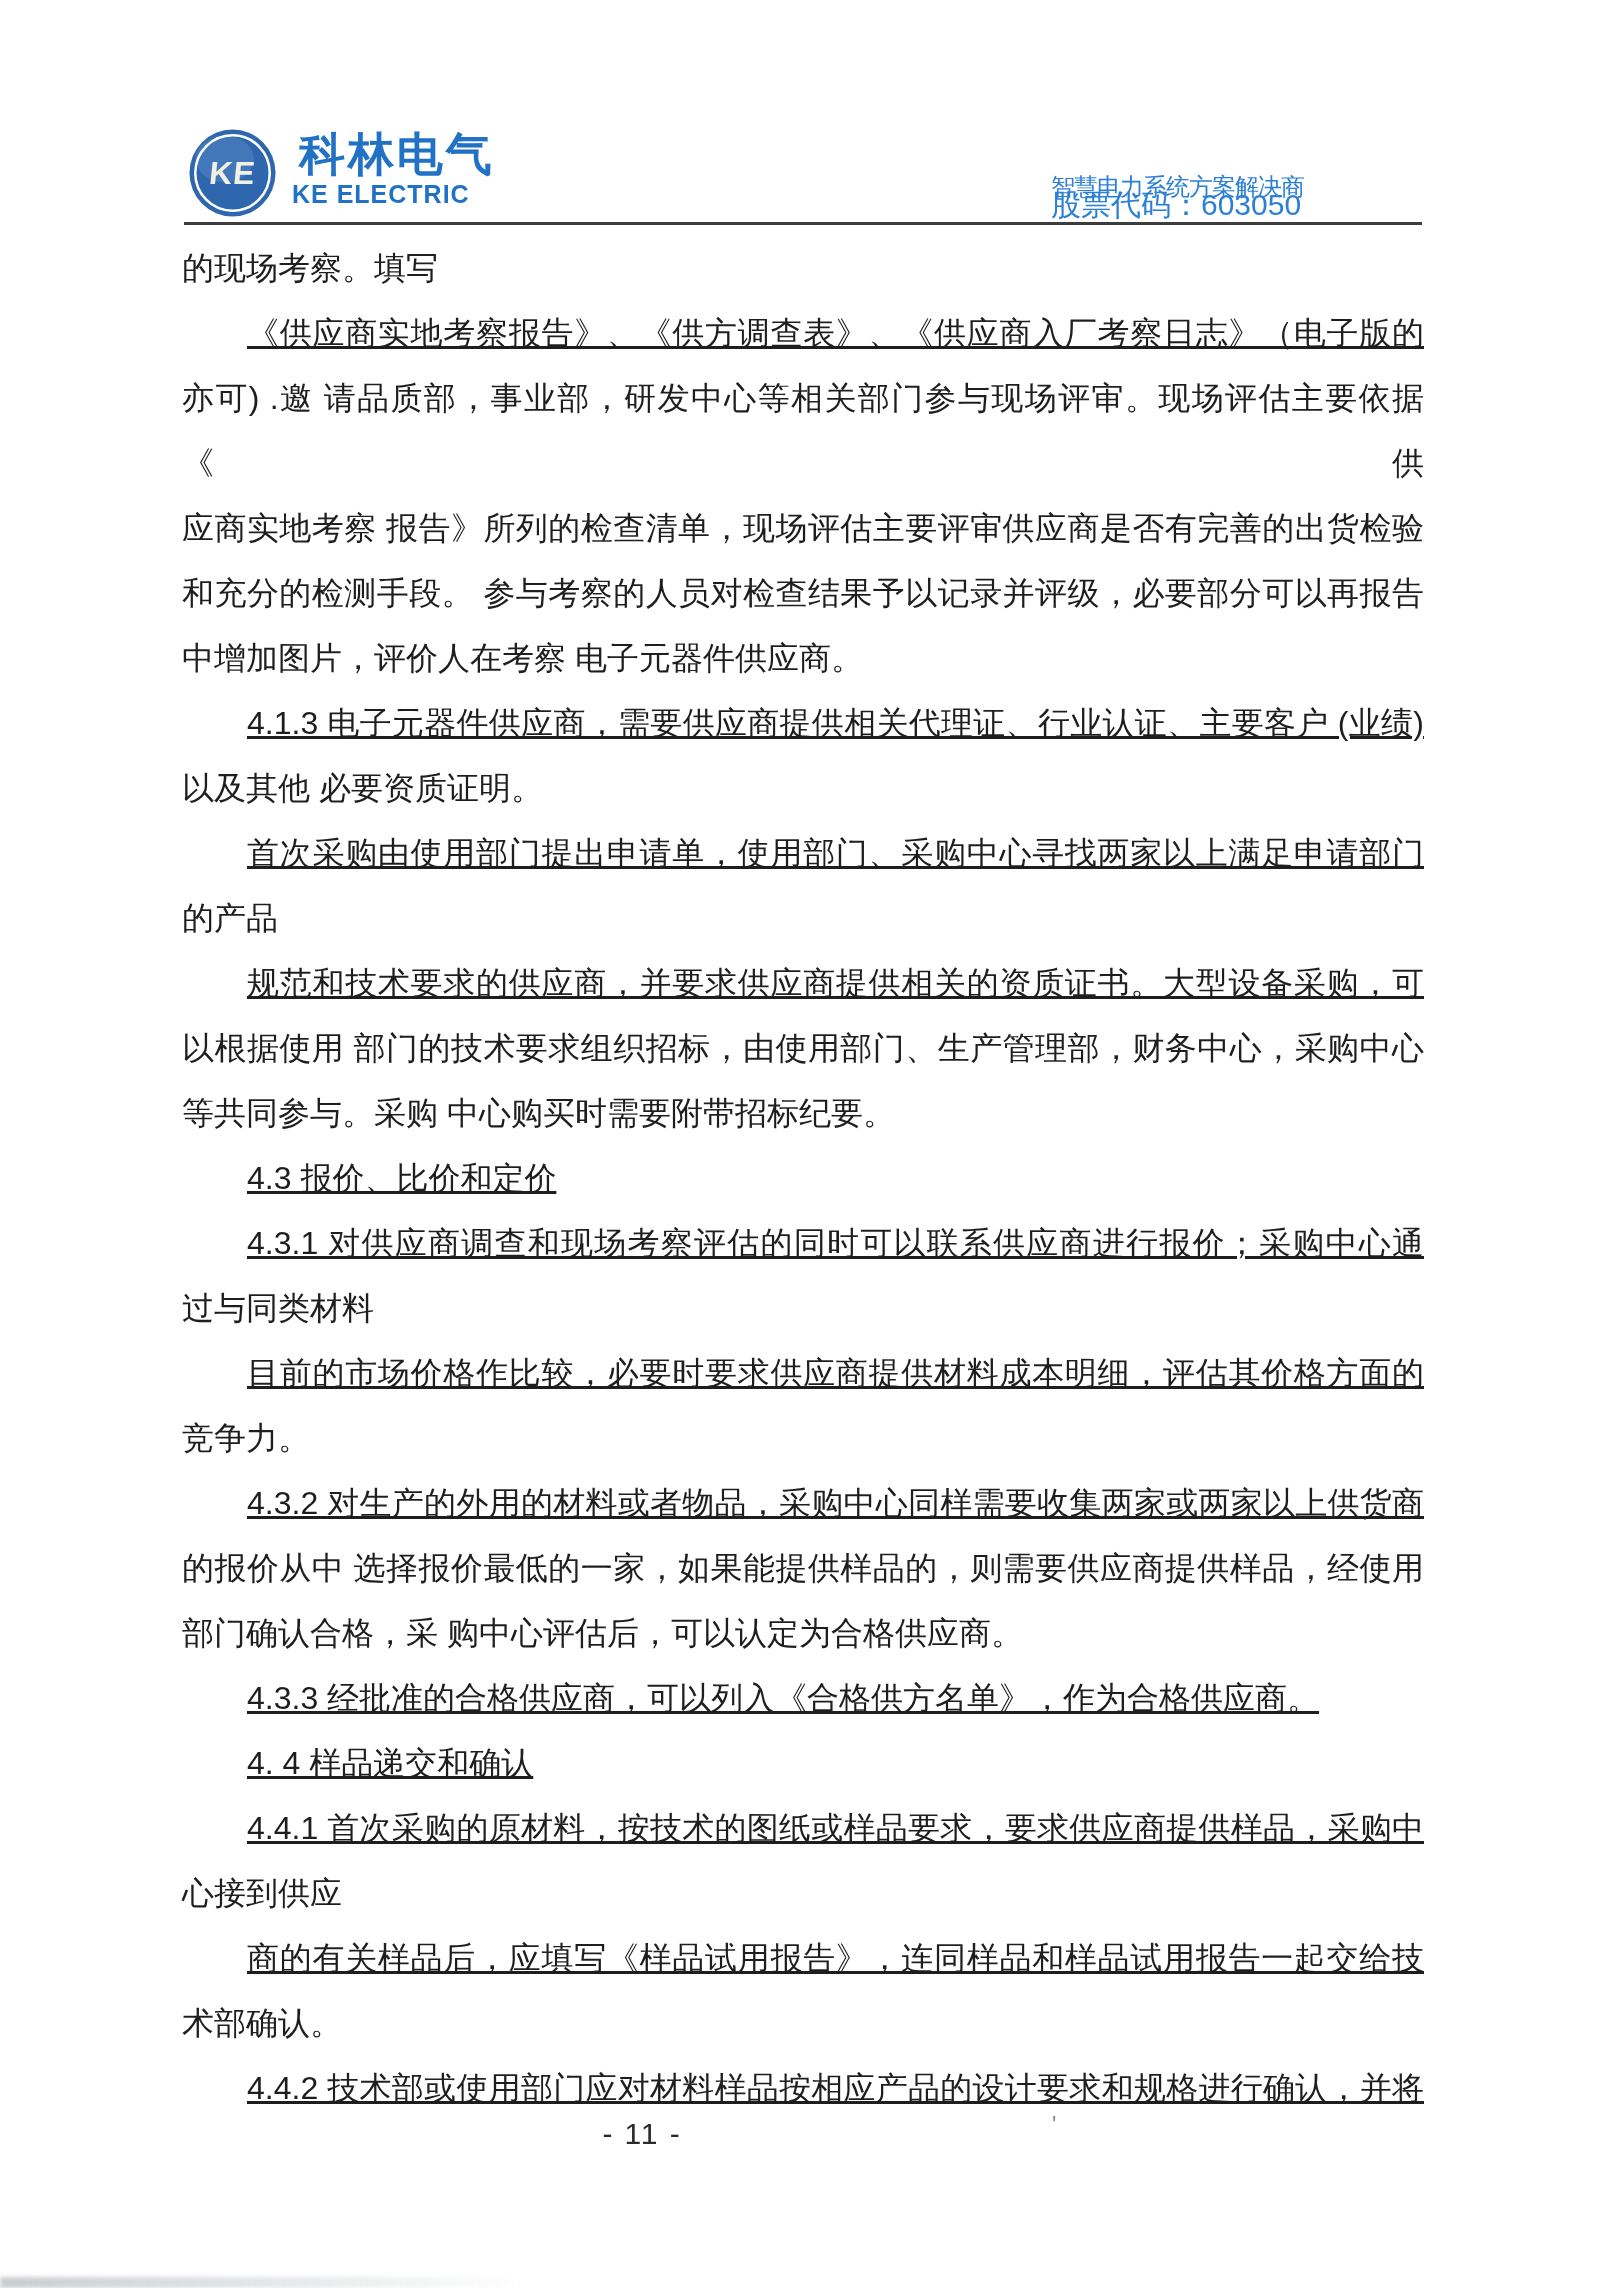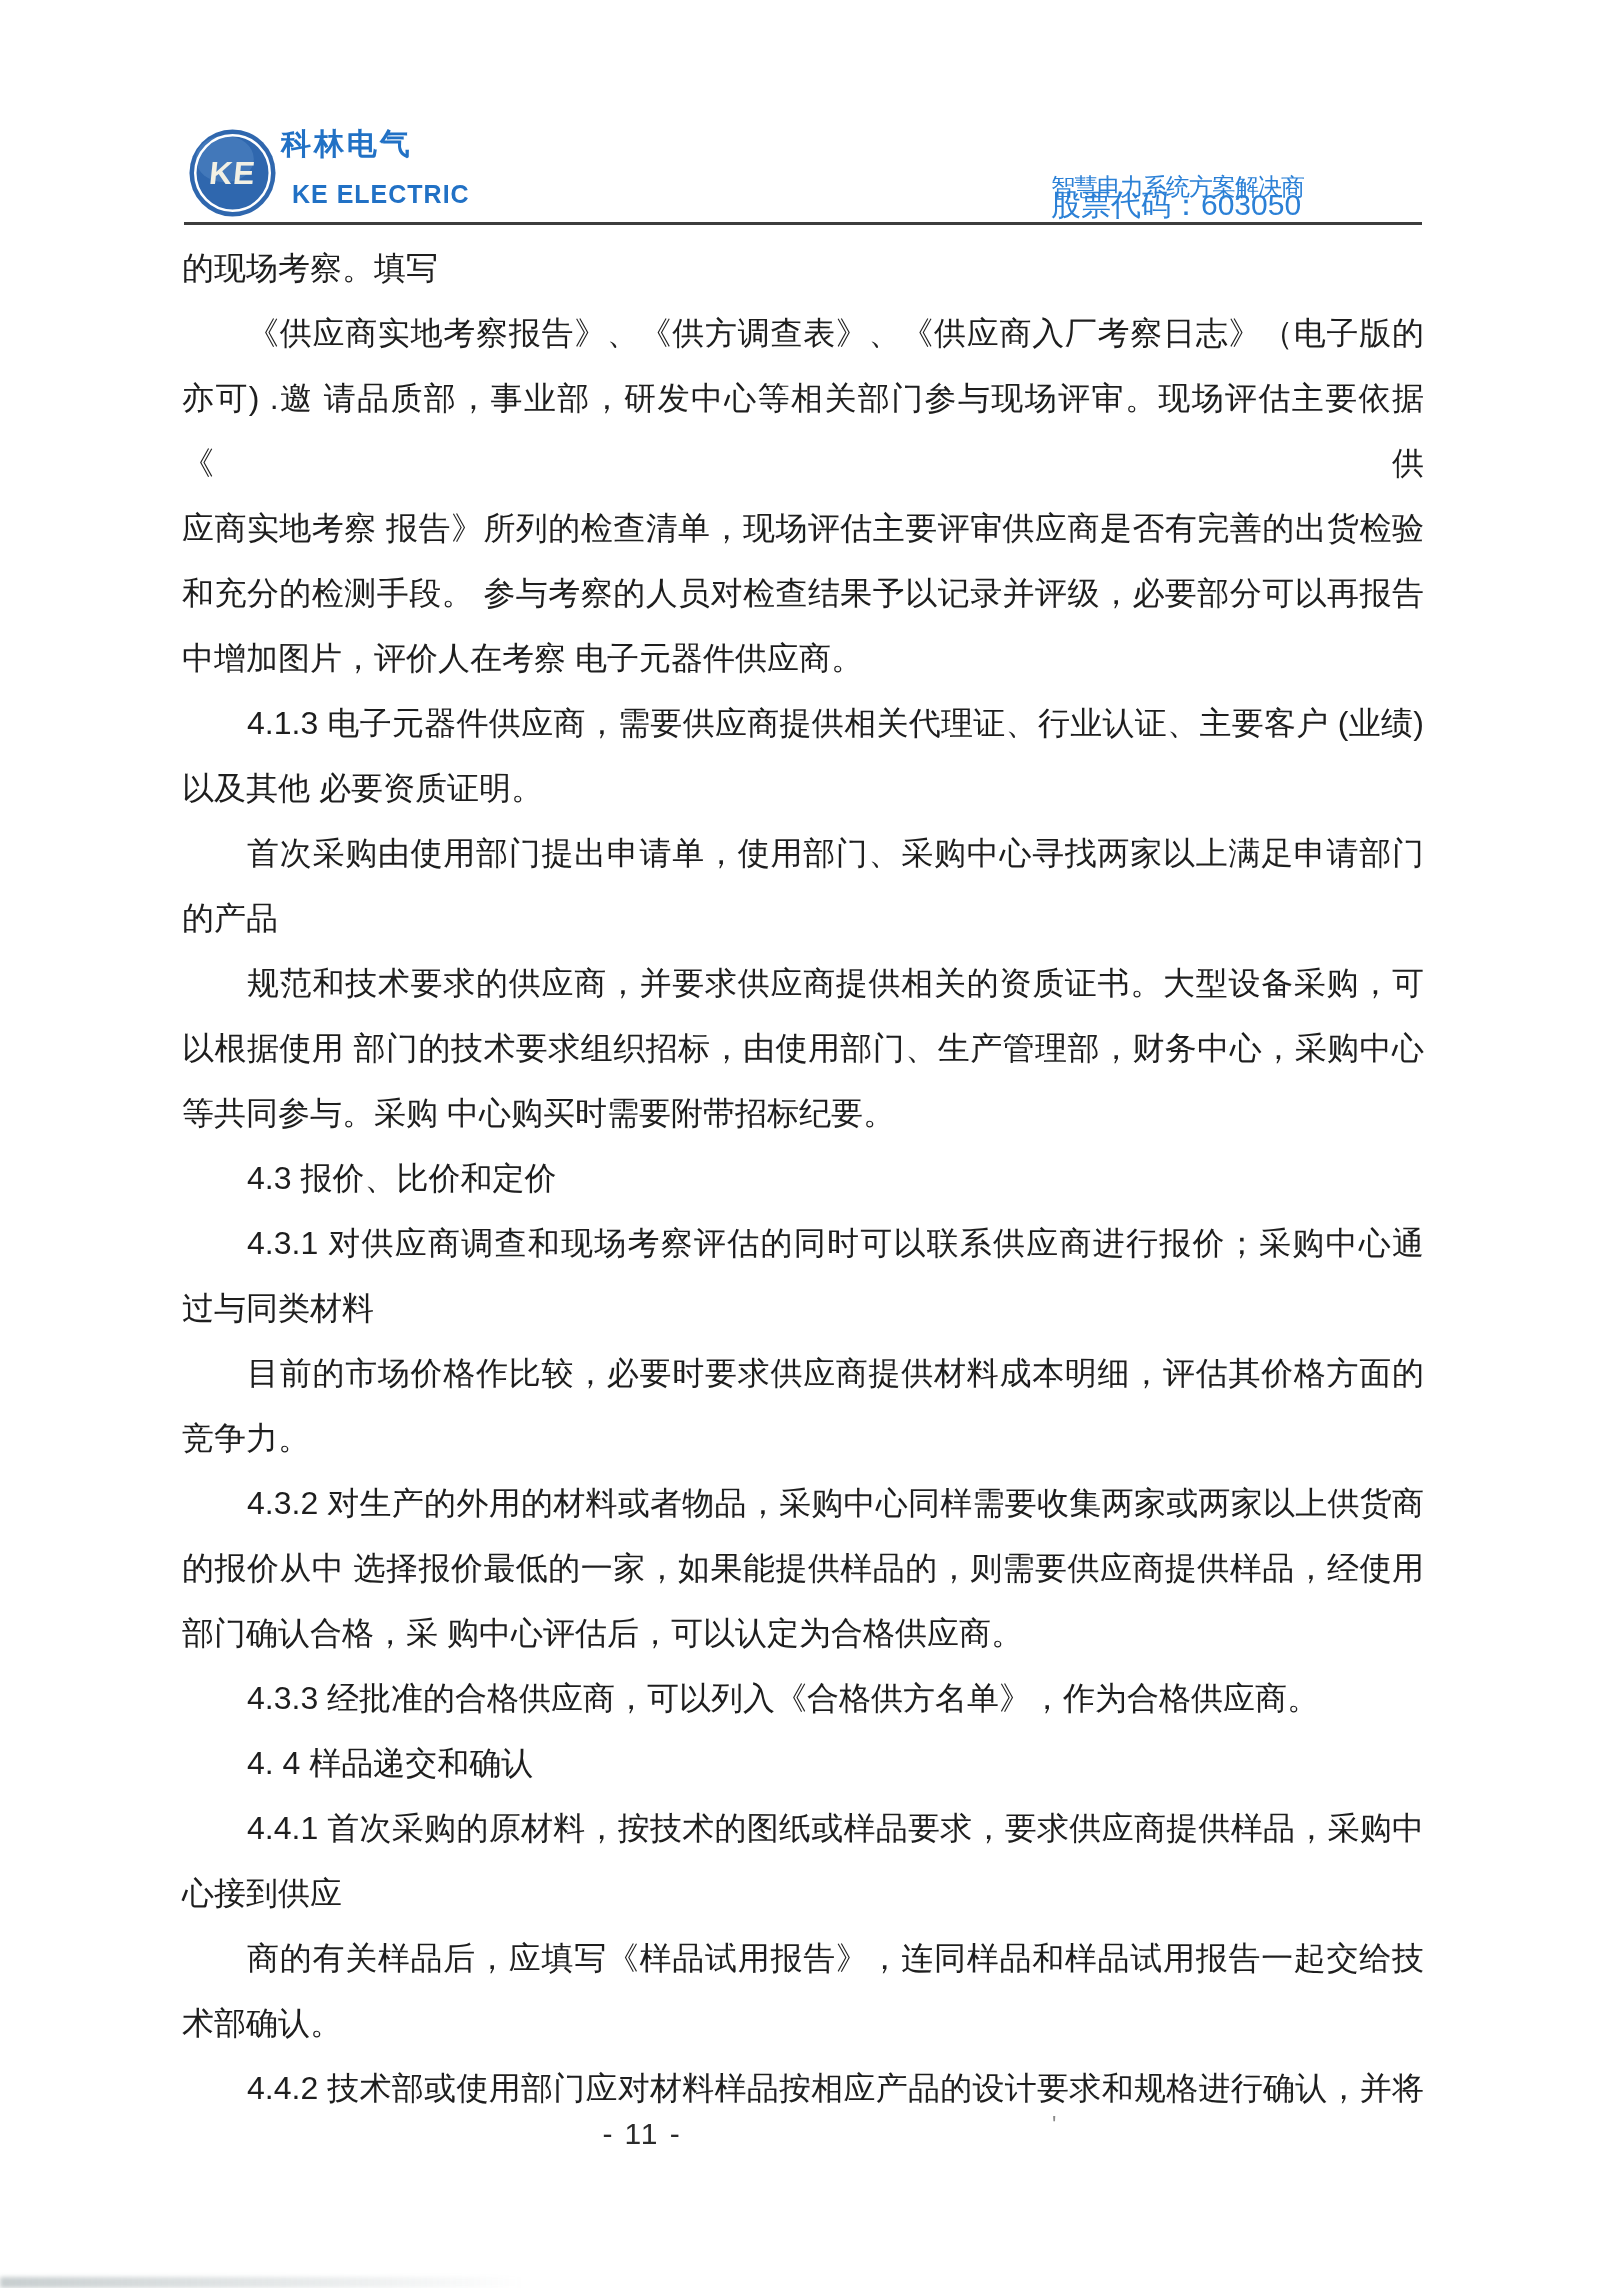--- a/index.html
+++ b/index.html
@@ -8,22 +8,22 @@
     width:1606px;height:2288px;
     background:#ffffff;
     margin:0 auto;
     overflow:hidden;
     font-family:"Liberation Sans","DejaVu Sans",sans-serif;
     color:#1f1f1f;
   }
   
   .logo-svg{position:absolute;left:188px;top:128px;width:89px;height:90px;}
   .brand-cn{
-    position:absolute;left:281px;top:124px;
-    font-size:30px;font-weight:700;letter-spacing:2.9px;
+    position:absolute;left:299px;top:124px;
+    font-size:46px;font-weight:700;letter-spacing:2.9px;
     color:var(--brand,#2171c5);
     text-align:right;
   }
   .brand-en{
     position:absolute;left:292px;top:180px;
     font-size:25px;font-weight:700;letter-spacing:1px;
     color:var(--brand,#2171c5);
   }
   .slogan{
     position:absolute;left:1051px;top:130px;
@@ -41,21 +41,21 @@
     width:1238px;height:2.9px;
     background:#3d3d3d;
   }
   
   .doc-body{
     position:absolute;left:182px;top:236px;width:1242px;
     font-size:32px;line-height:65px;
     color:#1e1e1e;
   }
   .line{min-height:65px;}
-  .line.indent{text-indent:65px;}
+  .line.indent{text-indent:65px;text-decoration:underline;}
   .line.full{text-align:justify;text-align-last:justify;}
   
   .page-number{
     position:absolute;left:0;top:2117px;width:1284px;
     text-align:center;font-size:30px;color:#2b2b2b;letter-spacing:1.9px;
   }
   
   .scan-speck{
     position:absolute;left:1052px;top:2112px;
     font-size:23px;color:#8a8a8a;

